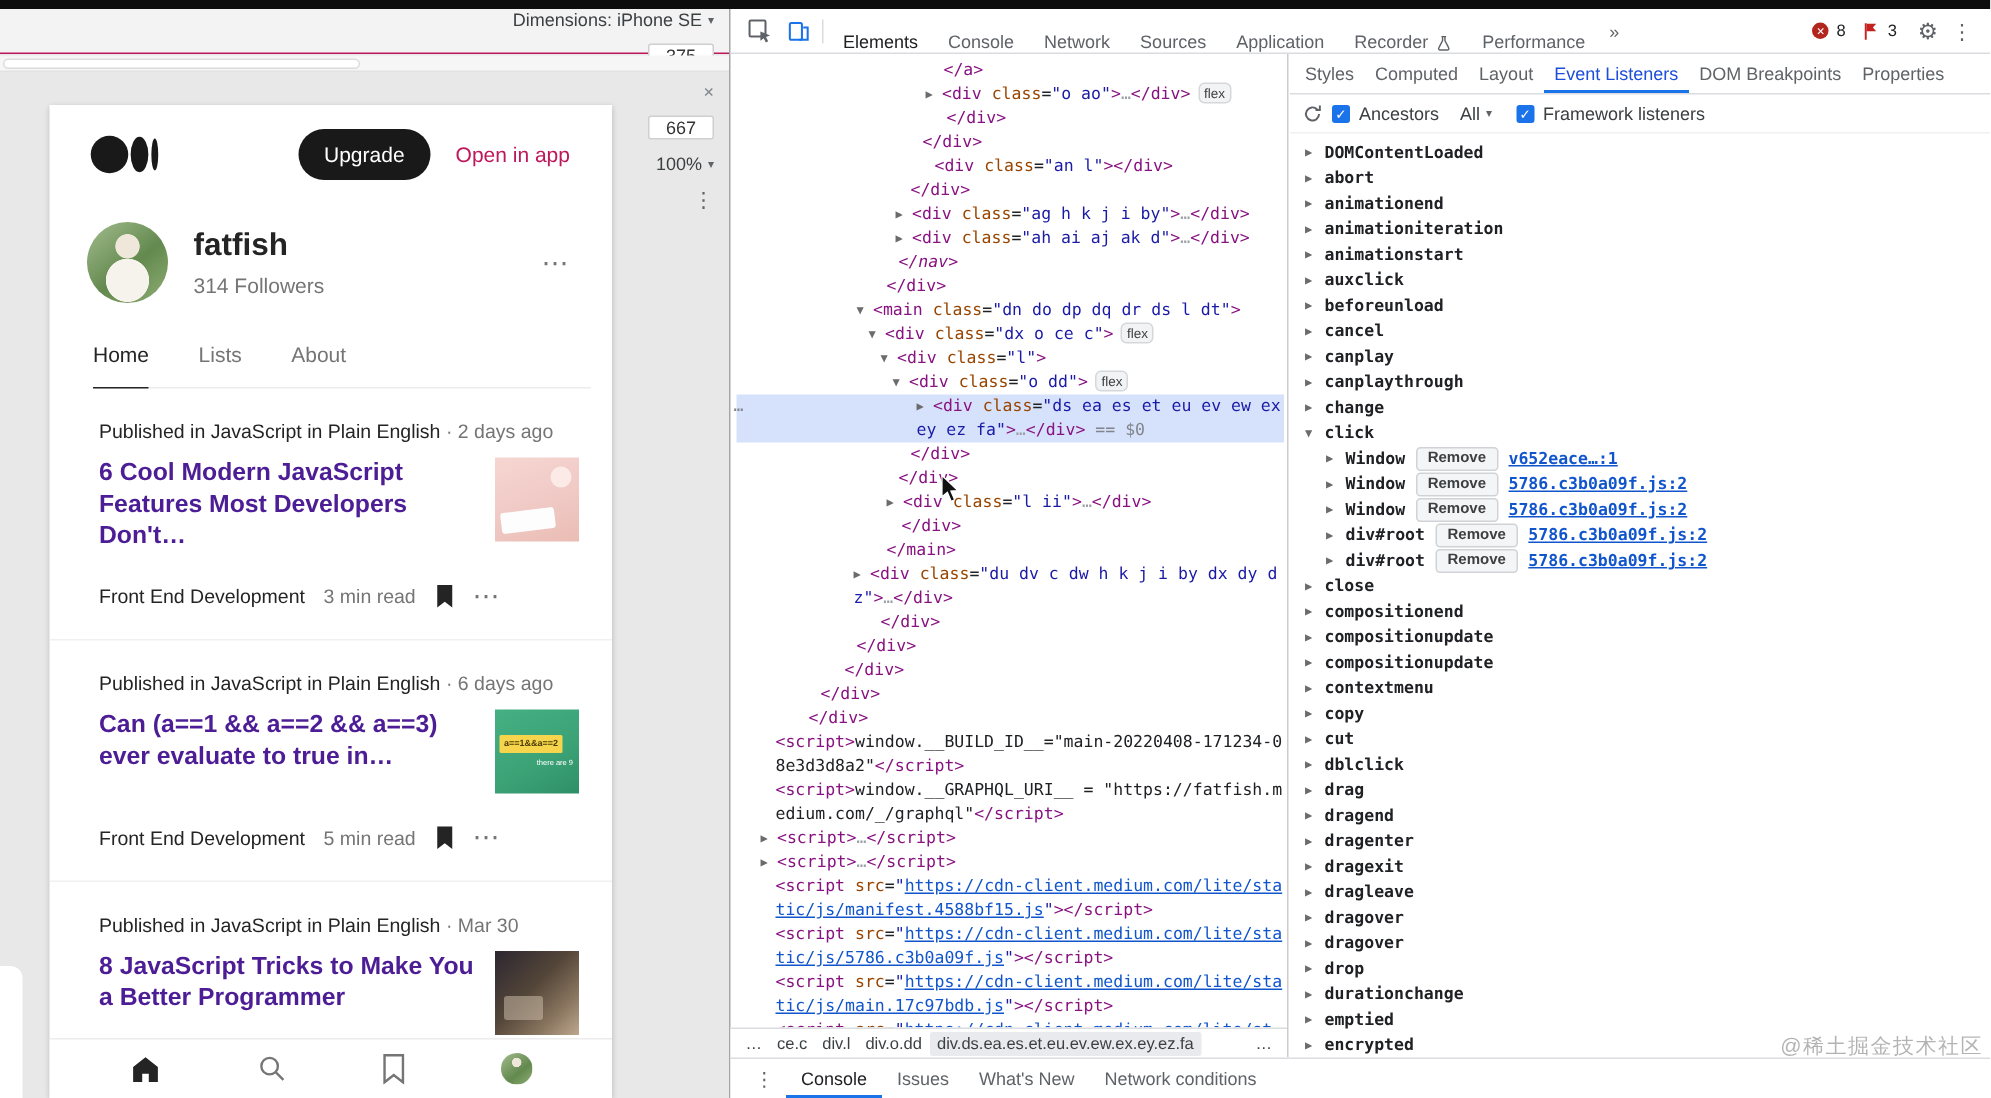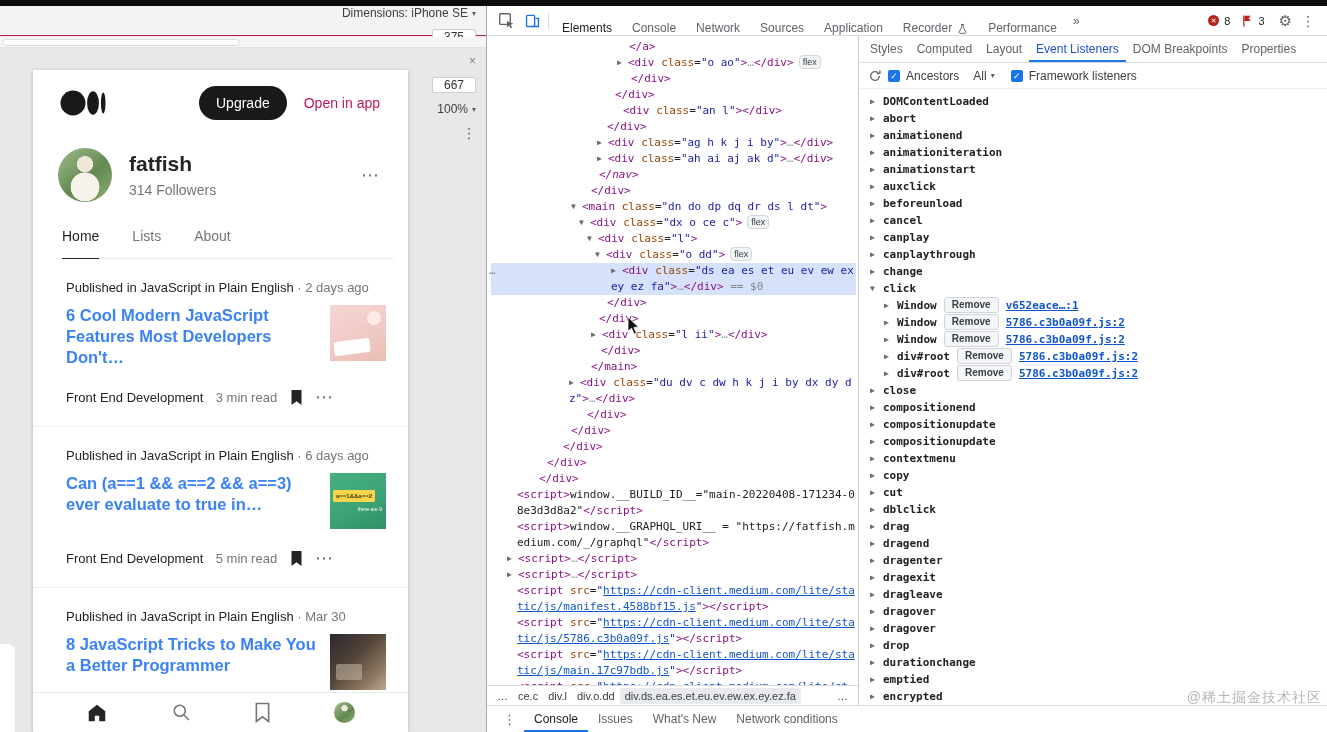--- a/index.html
+++ b/index.html
@@ -45,21 +45,21 @@
   .m-tabs { display:flex; gap:33px; margin:26px 14px 0 29px; border-bottom:1px solid #ececec;
             font-size:14px; color:#757575; }
   .m-tab { padding-bottom:14px; cursor:pointer; }
   .m-tab.active { color:#242424; border-bottom:1px solid #242424; margin-bottom:-1px; }
   .m-article { padding:21px 22px 18px 33px; border-bottom:1px solid #f0f0f0; }
   .m-article.last { border-bottom:none; padding-bottom:0; }
   .meta { font-size:13px; color:#242424; white-space:nowrap; overflow:hidden; }
   .meta .grey { color:#757575; }
   .meta span { white-space:pre; }
   .a-row { display:flex; margin-top:10px; }
-  .a-title { width:254px; font-size:16.5px; line-height:21px; font-weight:bold; color:#3b82f6; }
+  .a-title { width:254px; font-size:16.5px; line-height:21px; font-weight:bold; color:#4c1d95; }
   .thumb { width:56px; height:56px; margin-left:auto; flex:none; position:relative; overflow:hidden; }
   .thumb.t1 { background:linear-gradient(160deg,#f6d6d2 0%, #f0c9c5 55%, #eabdb4 100%); }
   .thumb.t1::before { content:""; position:absolute; left:4px; bottom:7px; width:36px; height:14px;
                       background:#fdfdfd; border-radius:2px; transform:rotate(-7deg); }
   .thumb.t1::after { content:""; position:absolute; right:5px; top:6px; width:14px; height:14px;
                      border-radius:50%; background:#fbeae6; }
   .thumb.t2 { background:linear-gradient(150deg,#45b083 0%, #3ba276 60%, #2f8f66 100%); }
   .t2chip { position:absolute; left:3px; top:17px; background:#f6d44b; color:#4a3b06; font-size:6px;
             line-height:8px; padding:2px 3px; border-radius:1px; font-weight:bold; }
   .t2sub { position:absolute; right:4px; top:33px; color:#fff; font-size:5px; }

